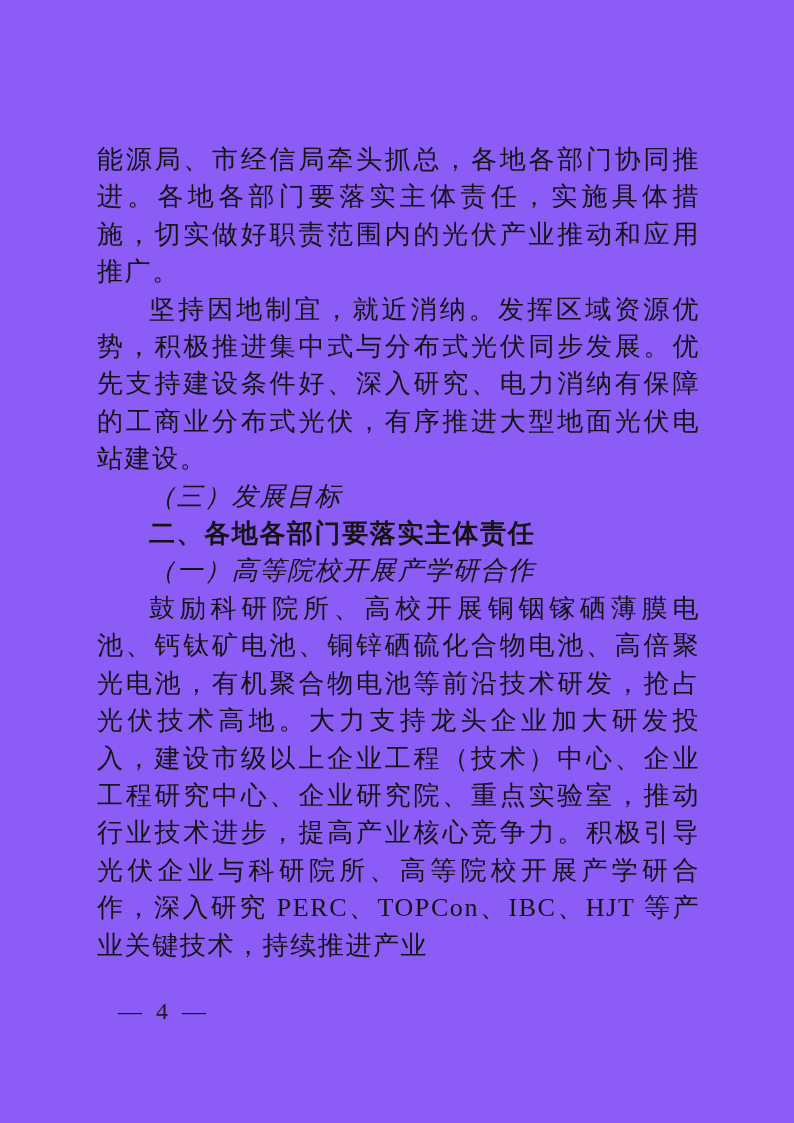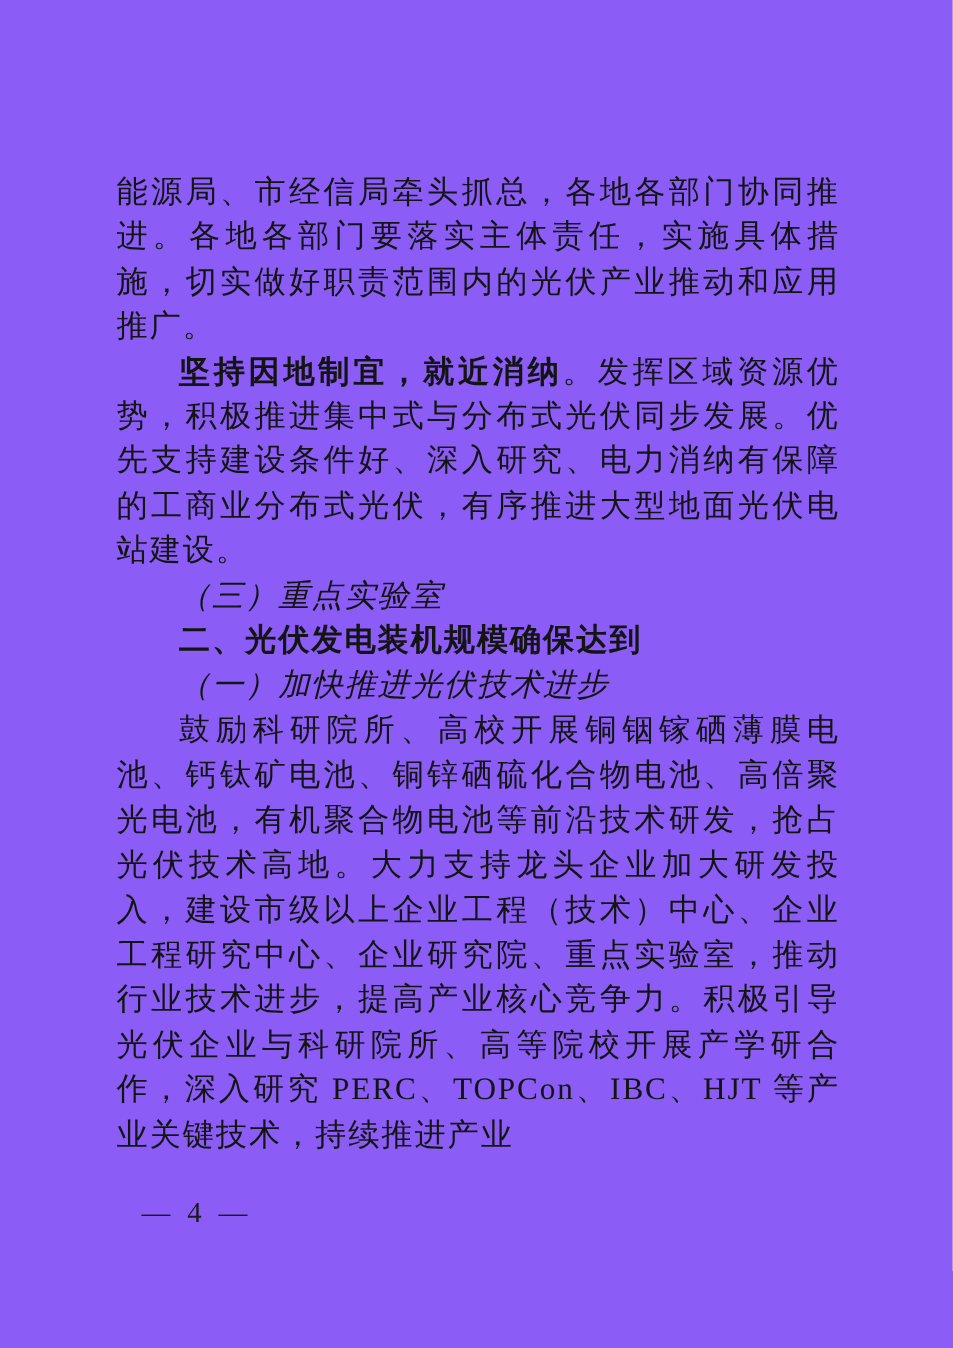--- a/index.html
+++ b/index.html
@@ -26,21 +26,21 @@
     margin: 0;
     font-size: 26px;
     line-height: 37.4px;
     letter-spacing: 1.6px;
     text-align: justify;
     word-break: break-all;
   }
   .indent { text-indent: 2em; }
   .no-indent { text-indent: 0; }
   .lead-bold {
-    font-weight: bold;
+    font-weight: normal;
     font-family: "Liberation Sans", "DejaVu Sans", sans-serif;
   }
   .heading-kaiti {
     font-style: italic;
     font-family: "Liberation Serif", "DejaVu Serif", serif;
   }
   .heading-bold {
     font-weight: bold;
     font-style: normal;
     font-family: "Liberation Sans", "DejaVu Sans", sans-serif;
@@ -58,25 +58,25 @@
 </head>
 <body>
 
 <div class="page">
   <div class="content">
 
     <p class="no-indent">能源局、市经信局牵头抓总，各地各部门协同推进。各地各部门要落实主体责任，实施具体措施，切实做好职责范围内的光伏产业推动和应用推广。</p>
 
     <p class="indent"><span class="lead-bold">坚持因地制宜，就近消纳</span><span>。发挥区域资源优势，积极推进集中式与分布式光伏同步发展。优先支持建设条件好、深入研究、电力消纳有保障的工商业分布式光伏，有序推进大型地面光伏电站建设。</span></p>
 
-    <p class="indent heading-kaiti">（三）重点实验室</p>
+    <p class="indent heading-kaiti">（三）发展目标</p>
 
 
-    <p class="indent heading-bold">二、光伏发电装机规模确保达到</p>
+    <p class="indent heading-bold">二、各地各部门要落实主体责任</p>
 
-    <p class="indent heading-kaiti">（一）加快推进光伏技术进步</p>
+    <p class="indent heading-kaiti">（一）高等院校开展产学研合作</p>
 
     <p class="indent">鼓励科研院所、高校开展铜铟镓硒薄膜电池、钙钛矿电池、铜锌硒硫化合物电池、高倍聚光电池，有机聚合物电池等前沿技术研发，抢占光伏技术高地。大力支持龙头企业加大研发投入，建设市级以上企业工程（技术）中心、企业工程研究中心、企业研究院、重点实验室，推动行业技术进步，提高产业核心竞争力。积极引导光伏企业与科研院所、高等院校开展产学研合作，深入研究 PERC、TOPCon、IBC、HJT 等产业关键技术，持续推进产业</p>
 
   </div>
 
   <div class="page-number">— 4 —</div>
 </div>
 
 </body></html>

